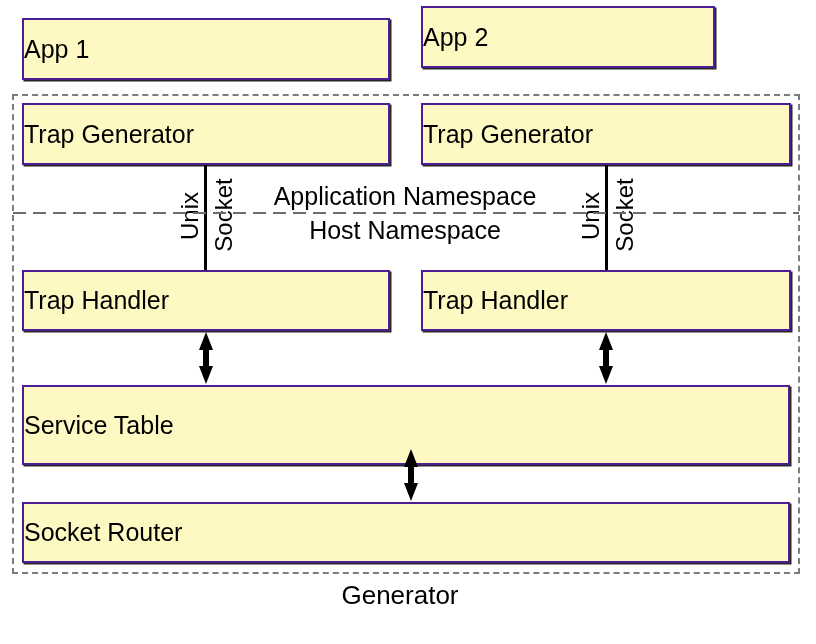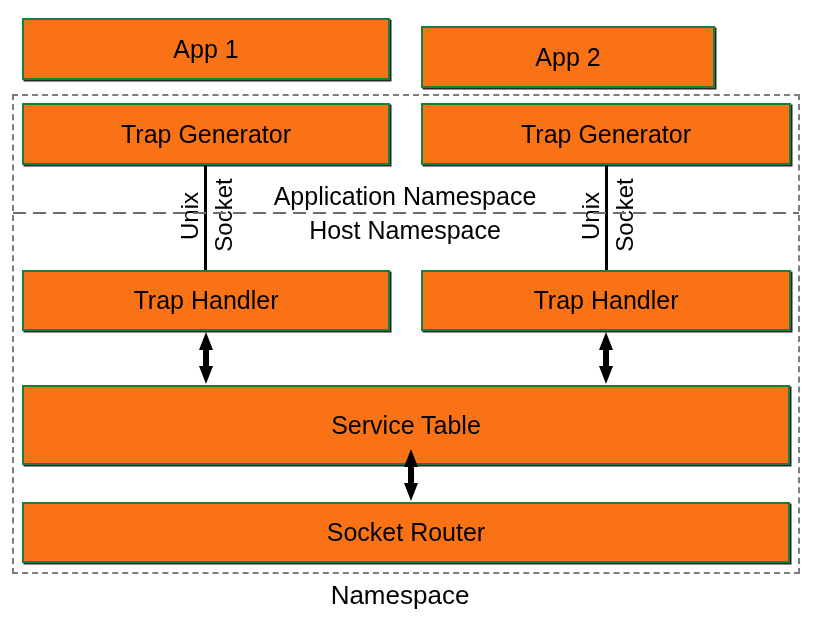--- a/index.html
+++ b/index.html
@@ -12,26 +12,26 @@
     width: 816px;
     height: 644px;
     background: #ffffff;
     font-family: "Liberation Sans", sans-serif;
     color: #000000;
     overflow: hidden;
   }
   .box {
     position: absolute;
     box-sizing: border-box;
-    background: #f97316;
-    border: 2px solid #15803d;
+    background: #fef9c3;
+    border: 2px solid #4c1d95;
     box-shadow: 1.5px 1.5px 0 rgba(0,0,0,0.85);
     display: flex;
     align-items: center;
-    justify-content: center;
+    justify-content: flex-start;
     font-size: 25px;
     line-height: 1;
     white-space: nowrap;
   }
   .dashed-container {
     position: absolute;
     box-sizing: border-box;
     left: 12px;
     top: 94px;
     width: 788px;
@@ -87,21 +87,21 @@
   }
 </style>
 </head>
 <body>
 
 <div id="stage">
 
   <div class="box" style="left:22px; top:18px; width:368px; height:62px;">
     <span>App 1</span>
   </div>
-  <div class="box" style="left:421px; top:26px; width:294px; height:62px;">
+  <div class="box" style="left:421px; top:6px; width:294px; height:62px;">
     <span>App 2</span>
   </div>
 
   <div class="dashed-container"></div>
 
   <div class="box" style="left:22px; top:103px; width:368px; height:62px;">
     <span>Trap Generator</span>
   </div>
   <div class="box" style="left:421px; top:103px; width:370px; height:62px;">
     <span>Trap Generator</span>
@@ -138,15 +138,15 @@
   </div>
 
   <svg class="arrow" style="left:403px; top:449px;" viewBox="0 0 16 52">
     <polygon points="8,0 15,18 11,18 11,34 15,34 8,52 1,34 5,34 5,18 1,18" fill="#000000"></polygon>
   </svg>
 
   <div class="box" style="left:22px; top:502px; width:768px; height:61px;">
     <span>Socket Router</span>
   </div>
 
-  <div class="caption">Namespace</div>
+  <div class="caption">Generator</div>
 
 </div>
 
 </body></html>

